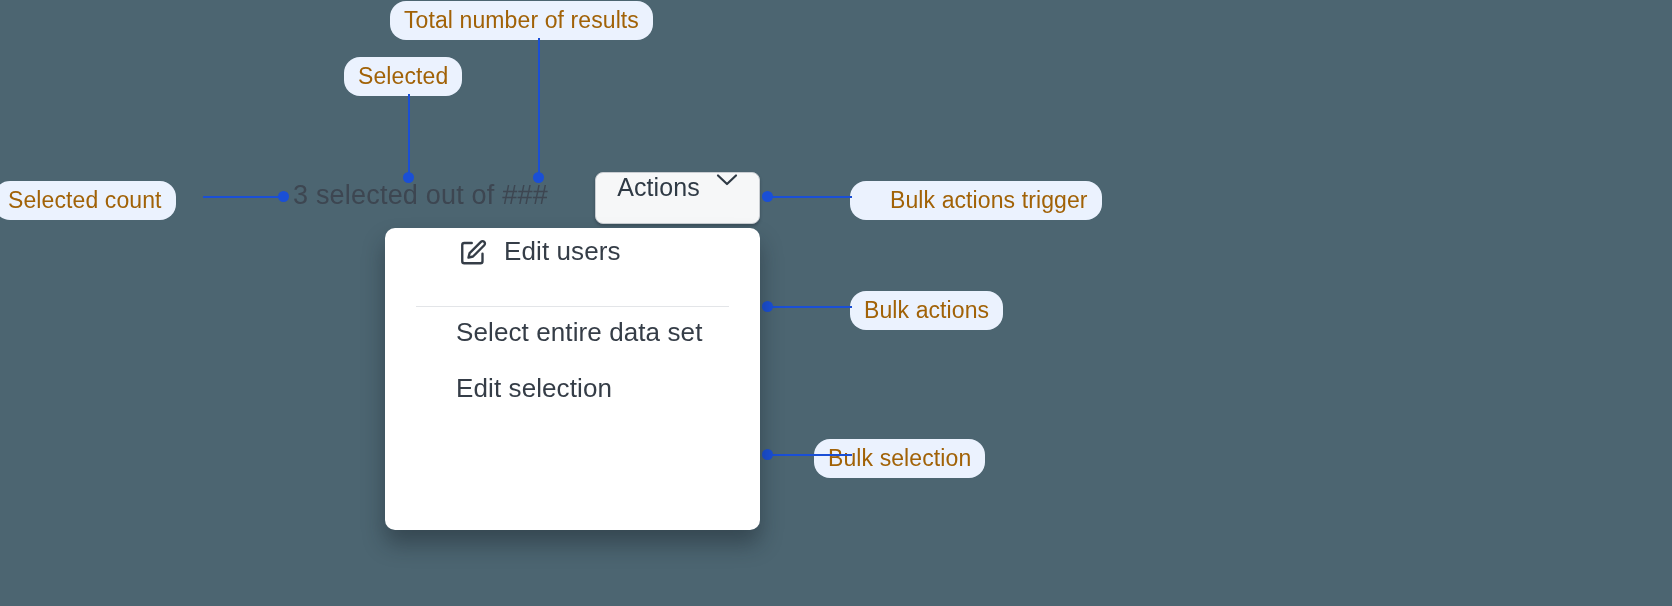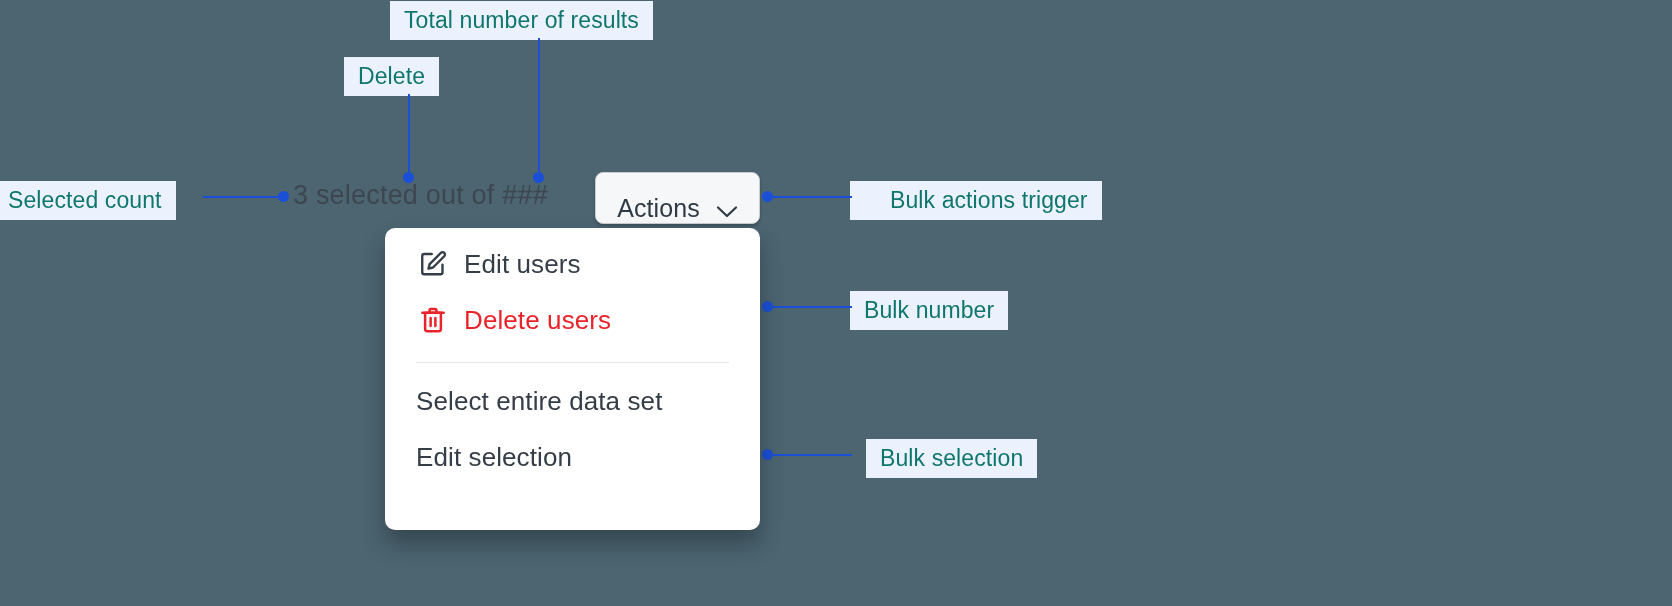--- a/index.html
+++ b/index.html
@@ -8,25 +8,25 @@
     background:#4C6571;
     font-family:"Liberation Sans","DejaVu Sans",sans-serif;
     overflow:hidden;position:relative;
   }
   #stage{position:absolute;inset:0;}
 
   
   .callout{
     position:absolute;
     background:#EBF2FE;
-    color:#0f766e;
+    color:#a16207;
     font-size:23px;
     font-weight:500;
     letter-spacing:.1px;
-    border-radius:0;
+    border-radius:16px;
     padding:6px 14px;
     white-space:nowrap;
     line-height:1.18;
     box-sizing:border-box;
   }
 
   
   .conn-v{position:absolute;width:2px;background:#1A4FD6;}
   .conn-h{position:absolute;height:2px;background:#1A4FD6;}
   .dot{position:absolute;width:11px;height:11px;border-radius:50%;background:#1A4FD6;}
@@ -43,21 +43,21 @@
 
   
   .actions-btn{
     position:absolute;
     left:595px;top:172px;
     width:165px;height:52px;
     background:#F6F7F8;
     border:1px solid #C9CDD2;
     border-radius:8px;
     box-shadow:0 2px 3px rgba(25,35,45,.35);
-    display:flex;align-items:flex-end;justify-content:center;
+    display:flex;align-items:flex-start;justify-content:center;
     gap:16px;
     box-sizing:border-box;
   }
   .actions-btn .lbl{
     font-size:25px;color:#2F3A45;letter-spacing:.1px;
   }
   .chev{display:block;}
 
   
   .menu{
@@ -66,23 +66,24 @@
     width:375px;height:302px;
     background:#FFFFFF;
     border-radius:10px;
     box-shadow:0 14px 22px rgba(20,28,36,.40);
     box-sizing:border-box;
     padding-top:8px;
   }
   .menu-item{
     position:relative;
     height:56px;
-    display:flex;align-items:center;
+    display:flex;align-items:flex-start;
     padding-left:31px;
     box-sizing:border-box;
+    margin-left:40px;
   }
   .menu-item .mi-icon{
     width:34px;height:34px;
     display:flex;align-items:center;justify-content:center;
     margin-right:14px;flex:0 0 auto;
   }
   .menu-item .mi-label{
     font-size:26px;color:#353D47;letter-spacing:.1px;white-space:nowrap;
   }
   .menu-item.danger .mi-label{color:#E8242A;}
@@ -92,29 +93,29 @@
   }
   .menu-item.plain{padding-left:31px;}
 </style>
 </head>
 <body>
 
 <div id="stage">
 
   <div class="callout" style="left:390px;top:1px;">Total number of results</div>
 
-  <div class="callout" style="left:344px;top:57px;">Delete</div>
+  <div class="callout" style="left:344px;top:57px;">Selected</div>
 
   <div class="callout" style="left:-6px;top:181px;">Selected count</div>
 
   <div class="callout" style="left:850px;top:181px;padding-left:40px;">Bulk actions trigger</div>
 
-  <div class="callout" style="left:850px;top:291px;">Bulk number</div>
+  <div class="callout" style="left:850px;top:291px;">Bulk actions</div>
 
-  <div class="callout" style="left:866px;top:439px;">Bulk selection</div>
+  <div class="callout" style="left:814px;top:439px;">Bulk selection</div>
 
   <div class="conn-v" style="left:538px;top:38px;height:140px;"></div>
   <div class="dot" style="left:533px;top:172px;"></div>
 
   <div class="conn-v" style="left:408px;top:94px;height:84px;"></div>
   <div class="dot" style="left:403px;top:172px;"></div>
 
   <div class="conn-h" style="left:203px;top:196px;width:82px;"></div>
   <div class="dot" style="left:278px;top:191px;"></div>
 
@@ -143,31 +144,20 @@
     <div class="menu-item">
       <span class="mi-icon">
         <svg width="30" height="30" viewBox="0 0 24 24" fill="none" xmlns="http://www.w3.org/2000/svg" aria-hidden="true">
           <path d="M11 4H5a1.6 1.6 0 0 0-1.6 1.6v13A1.6 1.6 0 0 0 5 20.2h13a1.6 1.6 0 0 0 1.6-1.6v-6" stroke="#353D47" stroke-width="1.9" stroke-linecap="round" stroke-linejoin="round"></path>
           <path d="M18.3 3.1a1.9 1.9 0 0 1 2.7 2.7L12 14.8l-3.6.9.9-3.6 9-9z" stroke="#353D47" stroke-width="1.9" stroke-linecap="round" stroke-linejoin="round"></path>
         </svg>
       </span>
       <span class="mi-label">Edit users</span>
     </div>
 
-    <div class="menu-item danger">
-      <span class="mi-icon">
-        <svg width="30" height="30" viewBox="0 0 24 24" fill="none" xmlns="http://www.w3.org/2000/svg" aria-hidden="true">
-          <path d="M3.5 6.2h17" stroke="#E8242A" stroke-width="2" stroke-linecap="round"></path>
-          <path d="M9.2 6.2V4.5a1.3 1.3 0 0 1 1.3-1.3h3a1.3 1.3 0 0 1 1.3 1.3v1.7" stroke="#E8242A" stroke-width="2" stroke-linecap="round" stroke-linejoin="round"></path>
-          <path d="M5.7 6.2h12.6v13a1.7 1.7 0 0 1-1.7 1.7H7.4a1.7 1.7 0 0 1-1.7-1.7v-13z" stroke="#E8242A" stroke-width="2" stroke-linejoin="round"></path>
-          <path d="M10.1 10.4v6.3M13.9 10.4v6.3" stroke="#E8242A" stroke-width="2" stroke-linecap="round"></path>
-        </svg>
-      </span>
-      <span class="mi-label">Delete users</span>
-    </div>
 
     <div class="menu-divider"></div>
 
     <div class="menu-item plain">
       <span class="mi-label">Select entire data set</span>
     </div>
 
     <div class="menu-item plain">
       <span class="mi-label">Edit selection</span>
     </div>

